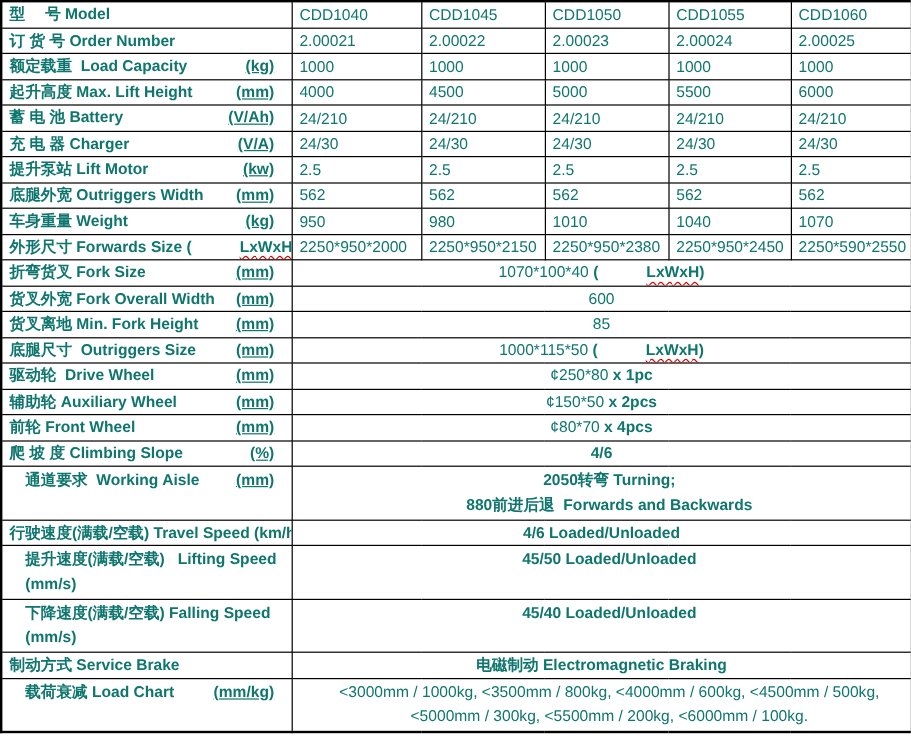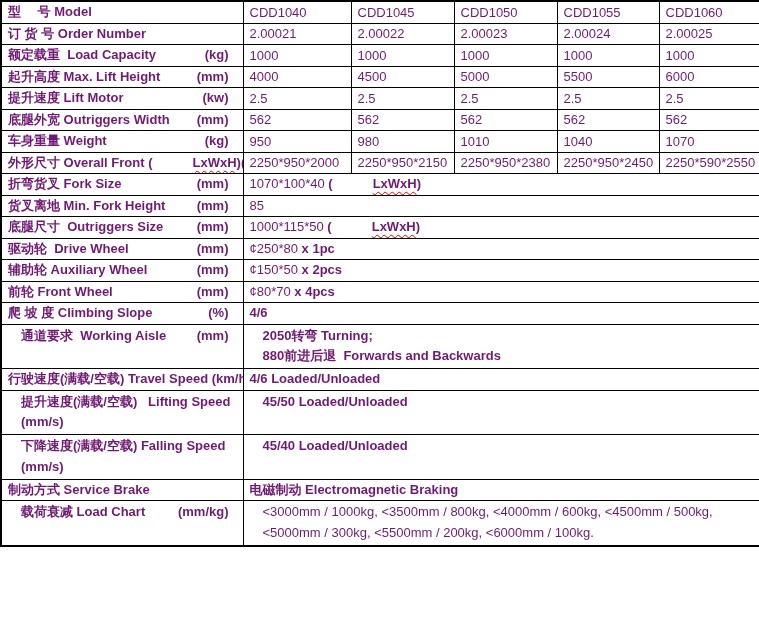--- a/index.html
+++ b/index.html
@@ -1,19 +1,19 @@
 <!DOCTYPE html>
 <html><head>
 <meta charset="utf-8">
 <style>
   html, body { margin: 0; padding: 0; background: #ffffff; }
   .sheet {
     width: 759px; height: 627px;
     font-family: "Liberation Sans", "DejaVu Sans", sans-serif;
-    color: #701a75;
+    color: #0f766e;
     box-sizing: border-box;
   }
   table.spec {
     border-collapse: collapse;
     table-layout: fixed;
     width: 759px;
     border: 2px solid #000;
     font-size: 13px;
   }
   table.spec td {
@@ -21,23 +21,23 @@
     padding: 0 6px;
     height: 20.5px;
     vertical-align: middle;
     overflow: hidden;
   }
   tr.tall td { height: 42.5px; vertical-align: top; padding-top: 1px; padding-left: 19px; }
   .lcell { font-weight: bold; }
   .lline { display: flex; justify-content: space-between; align-items: baseline; line-height: 20.5px; }
   .lline2 { line-height: 20.5px; }
   .lname, .lline2, .vline span { white-space: pre; }
-  .lunit { margin-right: 8px; white-space: pre; }
+  .lunit { margin-right: 8px; white-space: pre; text-decoration: underline; }
   .vcell { padding-left: 7px; }
-  .vline { line-height: 20.5px; white-space: pre; }
+  .vline { line-height: 20.5px; white-space: pre; text-align: center; }
   .b { font-weight: bold; }
   .wavy {
     text-decoration-line: underline;
     text-decoration-style: wavy;
     text-decoration-color: #e00000;
     text-decoration-thickness: 1px;
     text-underline-offset: 3px;
     padding-left: 40px;
   }
 </style>
@@ -101,21 +101,47 @@
           </td>
           <td class="vcell">4000</td>
           <td class="vcell">4500</td>
           <td class="vcell">5000</td>
           <td class="vcell">5500</td>
           <td class="vcell">6000</td>
         </tr>
         <tr>
           <td class="lcell">
             <div class="lline">
-              <span class="lname"><span>提升速度 Lift Motor</span></span>
+              <span class="lname"><span>蓄 电 池 Battery</span></span>
+              <span class="lunit">(V/Ah)</span>
+            </div>
+          </td>
+          <td class="vcell">24/210</td>
+          <td class="vcell">24/210</td>
+          <td class="vcell">24/210</td>
+          <td class="vcell">24/210</td>
+          <td class="vcell">24/210</td>
+        </tr>
+        <tr>
+          <td class="lcell">
+            <div class="lline">
+              <span class="lname"><span>充 电 器 Charger</span></span>
+              <span class="lunit">(V/A)</span>
+            </div>
+          </td>
+          <td class="vcell">24/30</td>
+          <td class="vcell">24/30</td>
+          <td class="vcell">24/30</td>
+          <td class="vcell">24/30</td>
+          <td class="vcell">24/30</td>
+        </tr>
+        <tr>
+          <td class="lcell">
+            <div class="lline">
+              <span class="lname"><span>提升泵站 Lift Motor</span></span>
               <span class="lunit">(kw)</span>
             </div>
           </td>
           <td class="vcell">2.5</td>
           <td class="vcell">2.5</td>
           <td class="vcell">2.5</td>
           <td class="vcell">2.5</td>
           <td class="vcell">2.5</td>
         </tr>
         <tr>
@@ -140,21 +166,21 @@
           </td>
           <td class="vcell">950</td>
           <td class="vcell">980</td>
           <td class="vcell">1010</td>
           <td class="vcell">1040</td>
           <td class="vcell">1070</td>
         </tr>
         <tr>
           <td class="lcell">
             <div class="lline">
-              <span class="lname"><span>外形尺寸 Overall Front (</span><span class="wavy">LxWxH</span><span>)</span></span>
+              <span class="lname"><span>外形尺寸 Forwards Size (</span><span class="wavy">LxWxH</span><span>)</span></span>
               <span class="lunit">(mm)</span>
             </div>
           </td>
           <td class="vcell">2250*950*2000</td>
           <td class="vcell">2250*950*2150</td>
           <td class="vcell">2250*950*2380</td>
           <td class="vcell">2250*950*2450</td>
           <td class="vcell">2250*590*2550</td>
         </tr>
         <tr>
@@ -164,20 +190,31 @@
               <span class="lunit">(mm)</span>
             </div>
           </td>
           <td colspan="5" class="vcell">
             <div class="vline"><span>1070*100*40 </span><span class="b">(</span><span class="b wavy">LxWxH</span><span class="b">)</span></div>
           </td>
         </tr>
         <tr>
           <td class="lcell">
             <div class="lline">
+              <span class="lname"><span>货叉外宽 Fork Overall Width</span></span>
+              <span class="lunit">(mm)</span>
+            </div>
+          </td>
+          <td colspan="5" class="vcell">
+            <div class="vline"><span>600</span></div>
+          </td>
+        </tr>
+        <tr>
+          <td class="lcell">
+            <div class="lline">
               <span class="lname"><span>货叉离地 Min. Fork Height</span></span>
               <span class="lunit">(mm)</span>
             </div>
           </td>
           <td colspan="5" class="vcell">
             <div class="vline"><span>85</span></div>
           </td>
         </tr>
         <tr>
           <td class="lcell">

